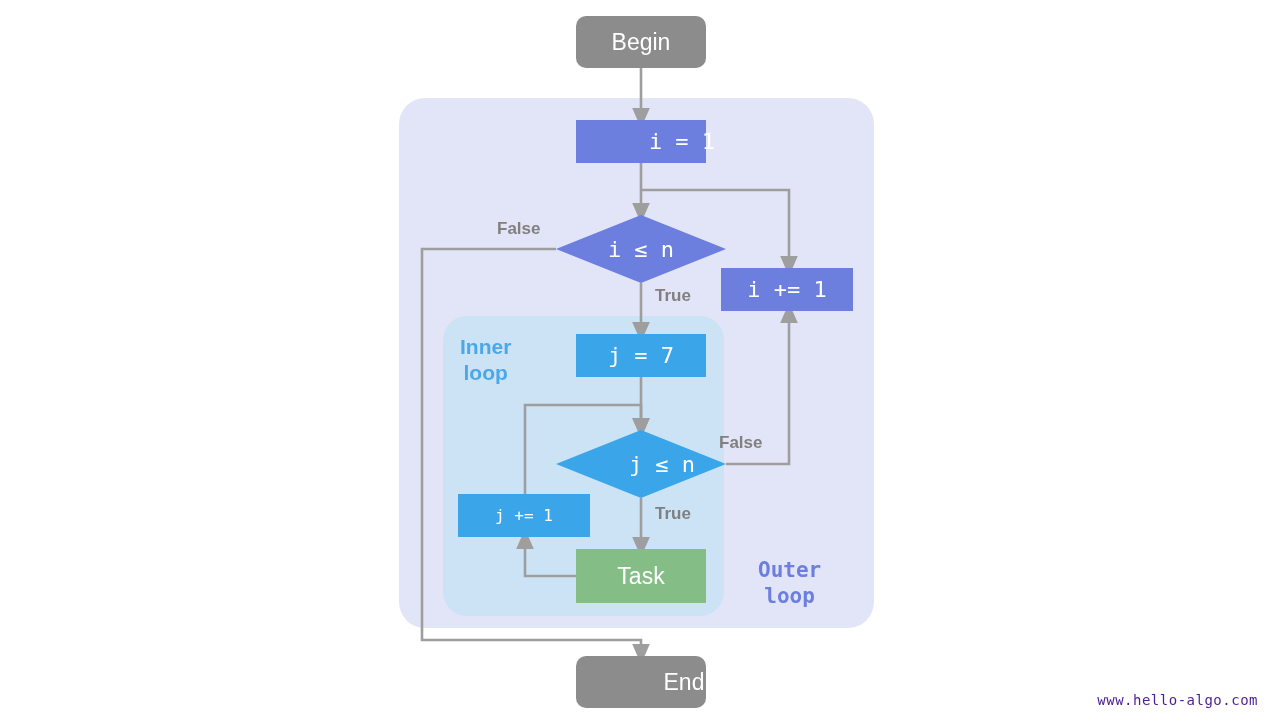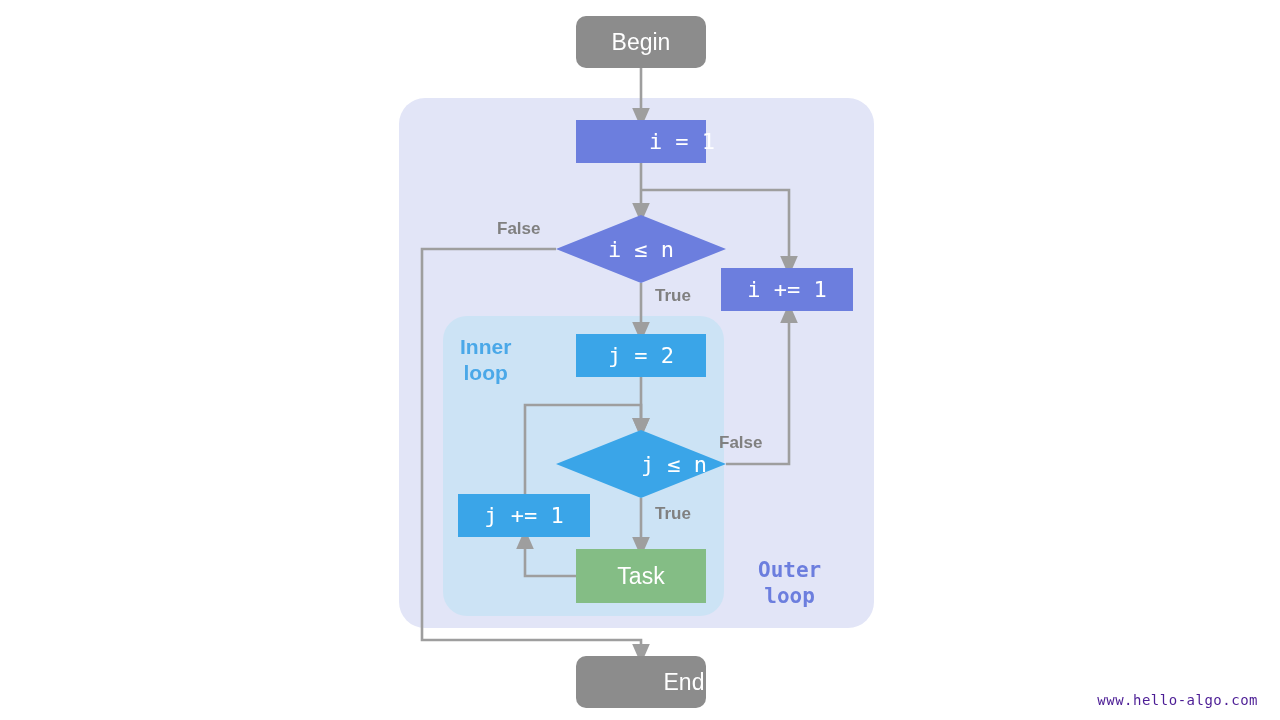--- a/index.html
+++ b/index.html
@@ -109,23 +109,23 @@
         <rect x="576" y="549" width="130" height="54" rx="0" ry="0" fill="#84bd85"></rect>
         <rect x="576" y="656" width="130" height="52" rx="10" ry="10" fill="#8c8c8c"></rect>
       </g>
   </svg>
 
   <div id="node-labels">
       <div class="node-label sans" style="left: 576px; top: 16px; width: 130px; height: 52px; font-size: 23px; border-radius: 25px;">Begin</div>
       <div class="node-label mono" style="left: 576px; top: 120px; width: 130px; height: 43px; font-size: 22px; padding-left: 41px;">i = 1</div>
       <div class="node-label mono" style="left: 556px; top: 215px; width: 170px; height: 68px; font-size: 22px;">i ≤ n</div>
       <div class="node-label mono" style="left: 721px; top: 268px; width: 132px; height: 43px; font-size: 22px; text-align: right;">i += 1</div>
-      <div class="node-label mono" style="left: 576px; top: 334px; width: 130px; height: 43px; font-size: 22px;">j = 2</div>
-      <div class="node-label mono" style="left: 589px; top: 430px; width: 170px; height: 68px; font-size: 22px;">j ≤ n</div>
-      <div class="node-label mono" style="left: 458px; top: 494px; width: 132px; height: 43px; font-size: 22px;">j += 1</div>
+      <div class="node-label mono" style="left: 576px; top: 334px; width: 130px; height: 43px; font-size: 22px;">j = 7</div>
+      <div class="node-label mono" style="left: 577px; top: 430px; width: 170px; height: 68px; font-size: 22px;">j ≤ n</div>
+      <div class="node-label mono" style="left: 458px; top: 494px; width: 132px; height: 43px; font-size: 16px;">j += 1</div>
       <div class="node-label sans" style="left: 576px; top: 549px; width: 130px; height: 54px; font-size: 23px;">Task</div>
       <div class="node-label sans" style="left: 576px; top: 656px; width: 130px; height: 52px; font-size: 23px; margin-left: 43px;">End</div>
     </div>
 
   <div id="edge-labels">
       <div class="edge-label" style="left: 497px; top: 219px;">False</div>
       <div class="edge-label" style="left: 655px; top: 286px;">True</div>
       <div class="edge-label" style="left: 719px; top: 433px;">False</div>
       <div class="edge-label" style="left: 655px; top: 504px;">True</div>
     </div>

